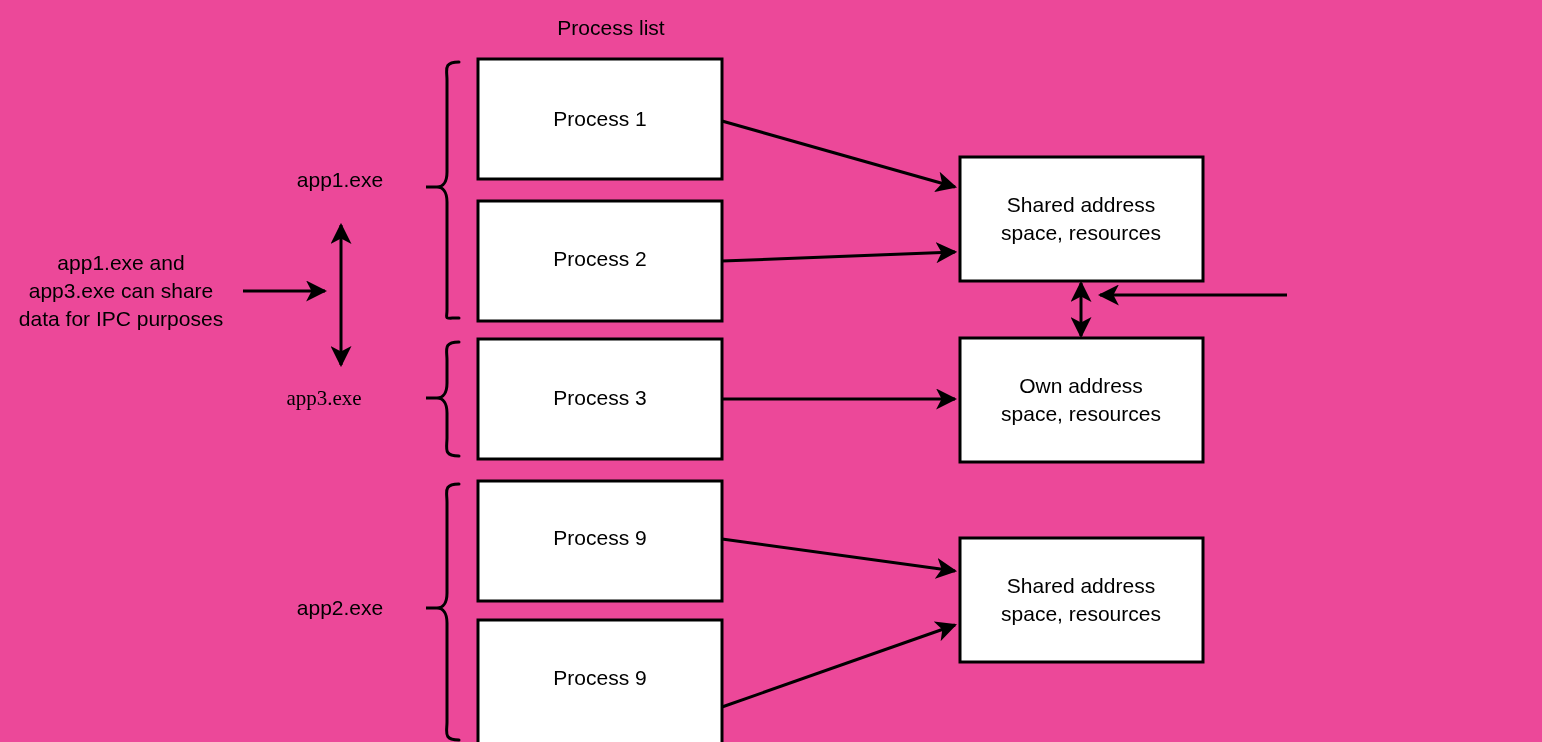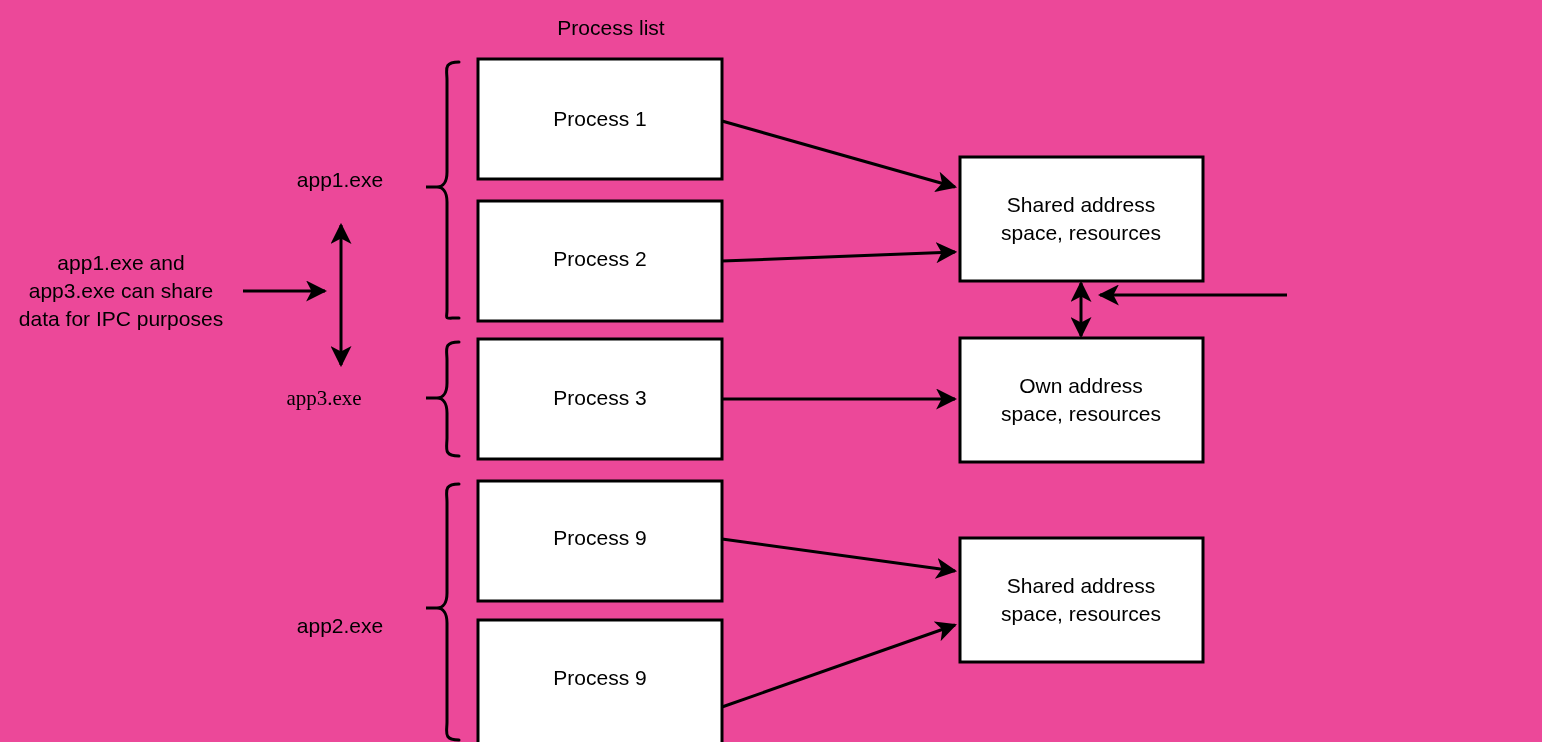--- a/index.html
+++ b/index.html
@@ -112,19 +112,19 @@
 
   <div class="lbl box-label" style="left:1081px; top:219px;">Shared address
 space, resources</div>
   <div class="lbl box-label" style="left:1081px; top:400px;">Own address
 space, resources</div>
   <div class="lbl box-label" style="left:1081px; top:600px;">Shared address
 space, resources</div>
 
   <div class="lbl" style="left:340px; top:180px;">app1.exe</div>
   <div class="lbl" style="left:324px; top:398px;font-family:Liberation Serif, serif;">app3.exe</div>
-  <div class="lbl" style="left:340px; top:626px;">app2.exe</div>
+  <div class="lbl" style="left:340px; top:608px;">app2.exe</div>
 
   <div class="lbl" style="left:121px; top:291px;">app1.exe and
 app3.exe can share
 data for IPC purposes</div>
 
 </div>
 
 </body></html>

